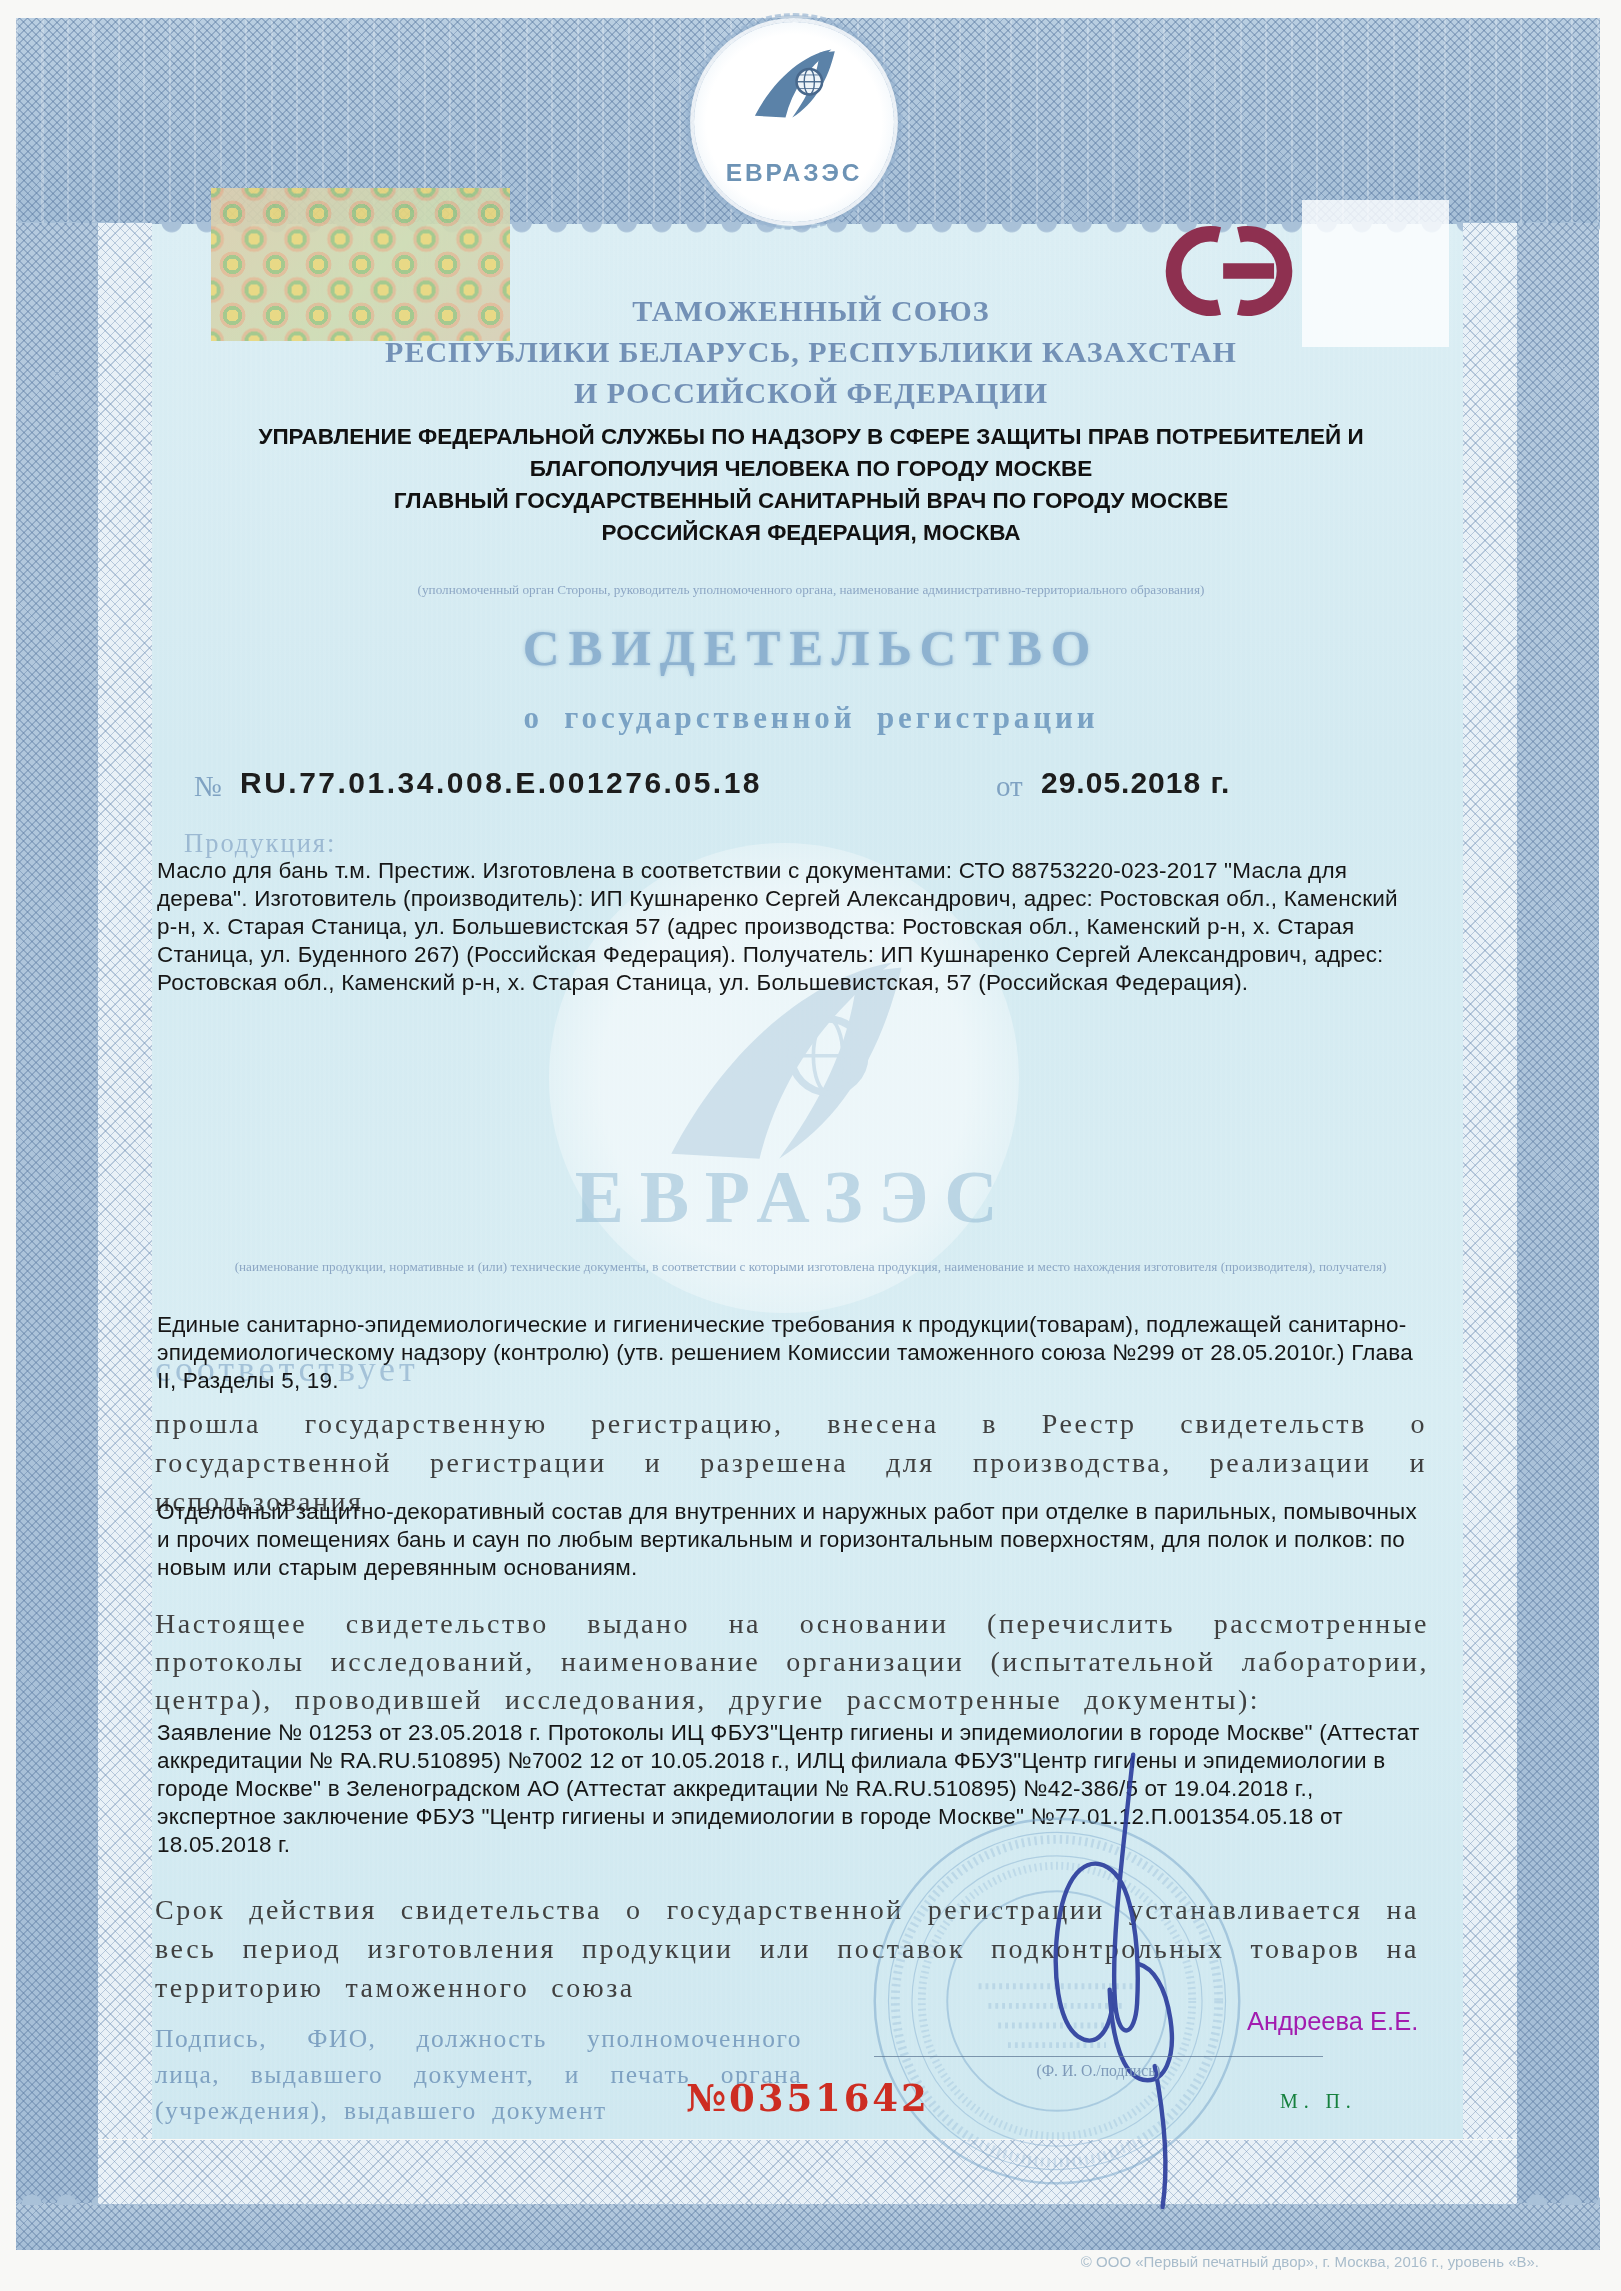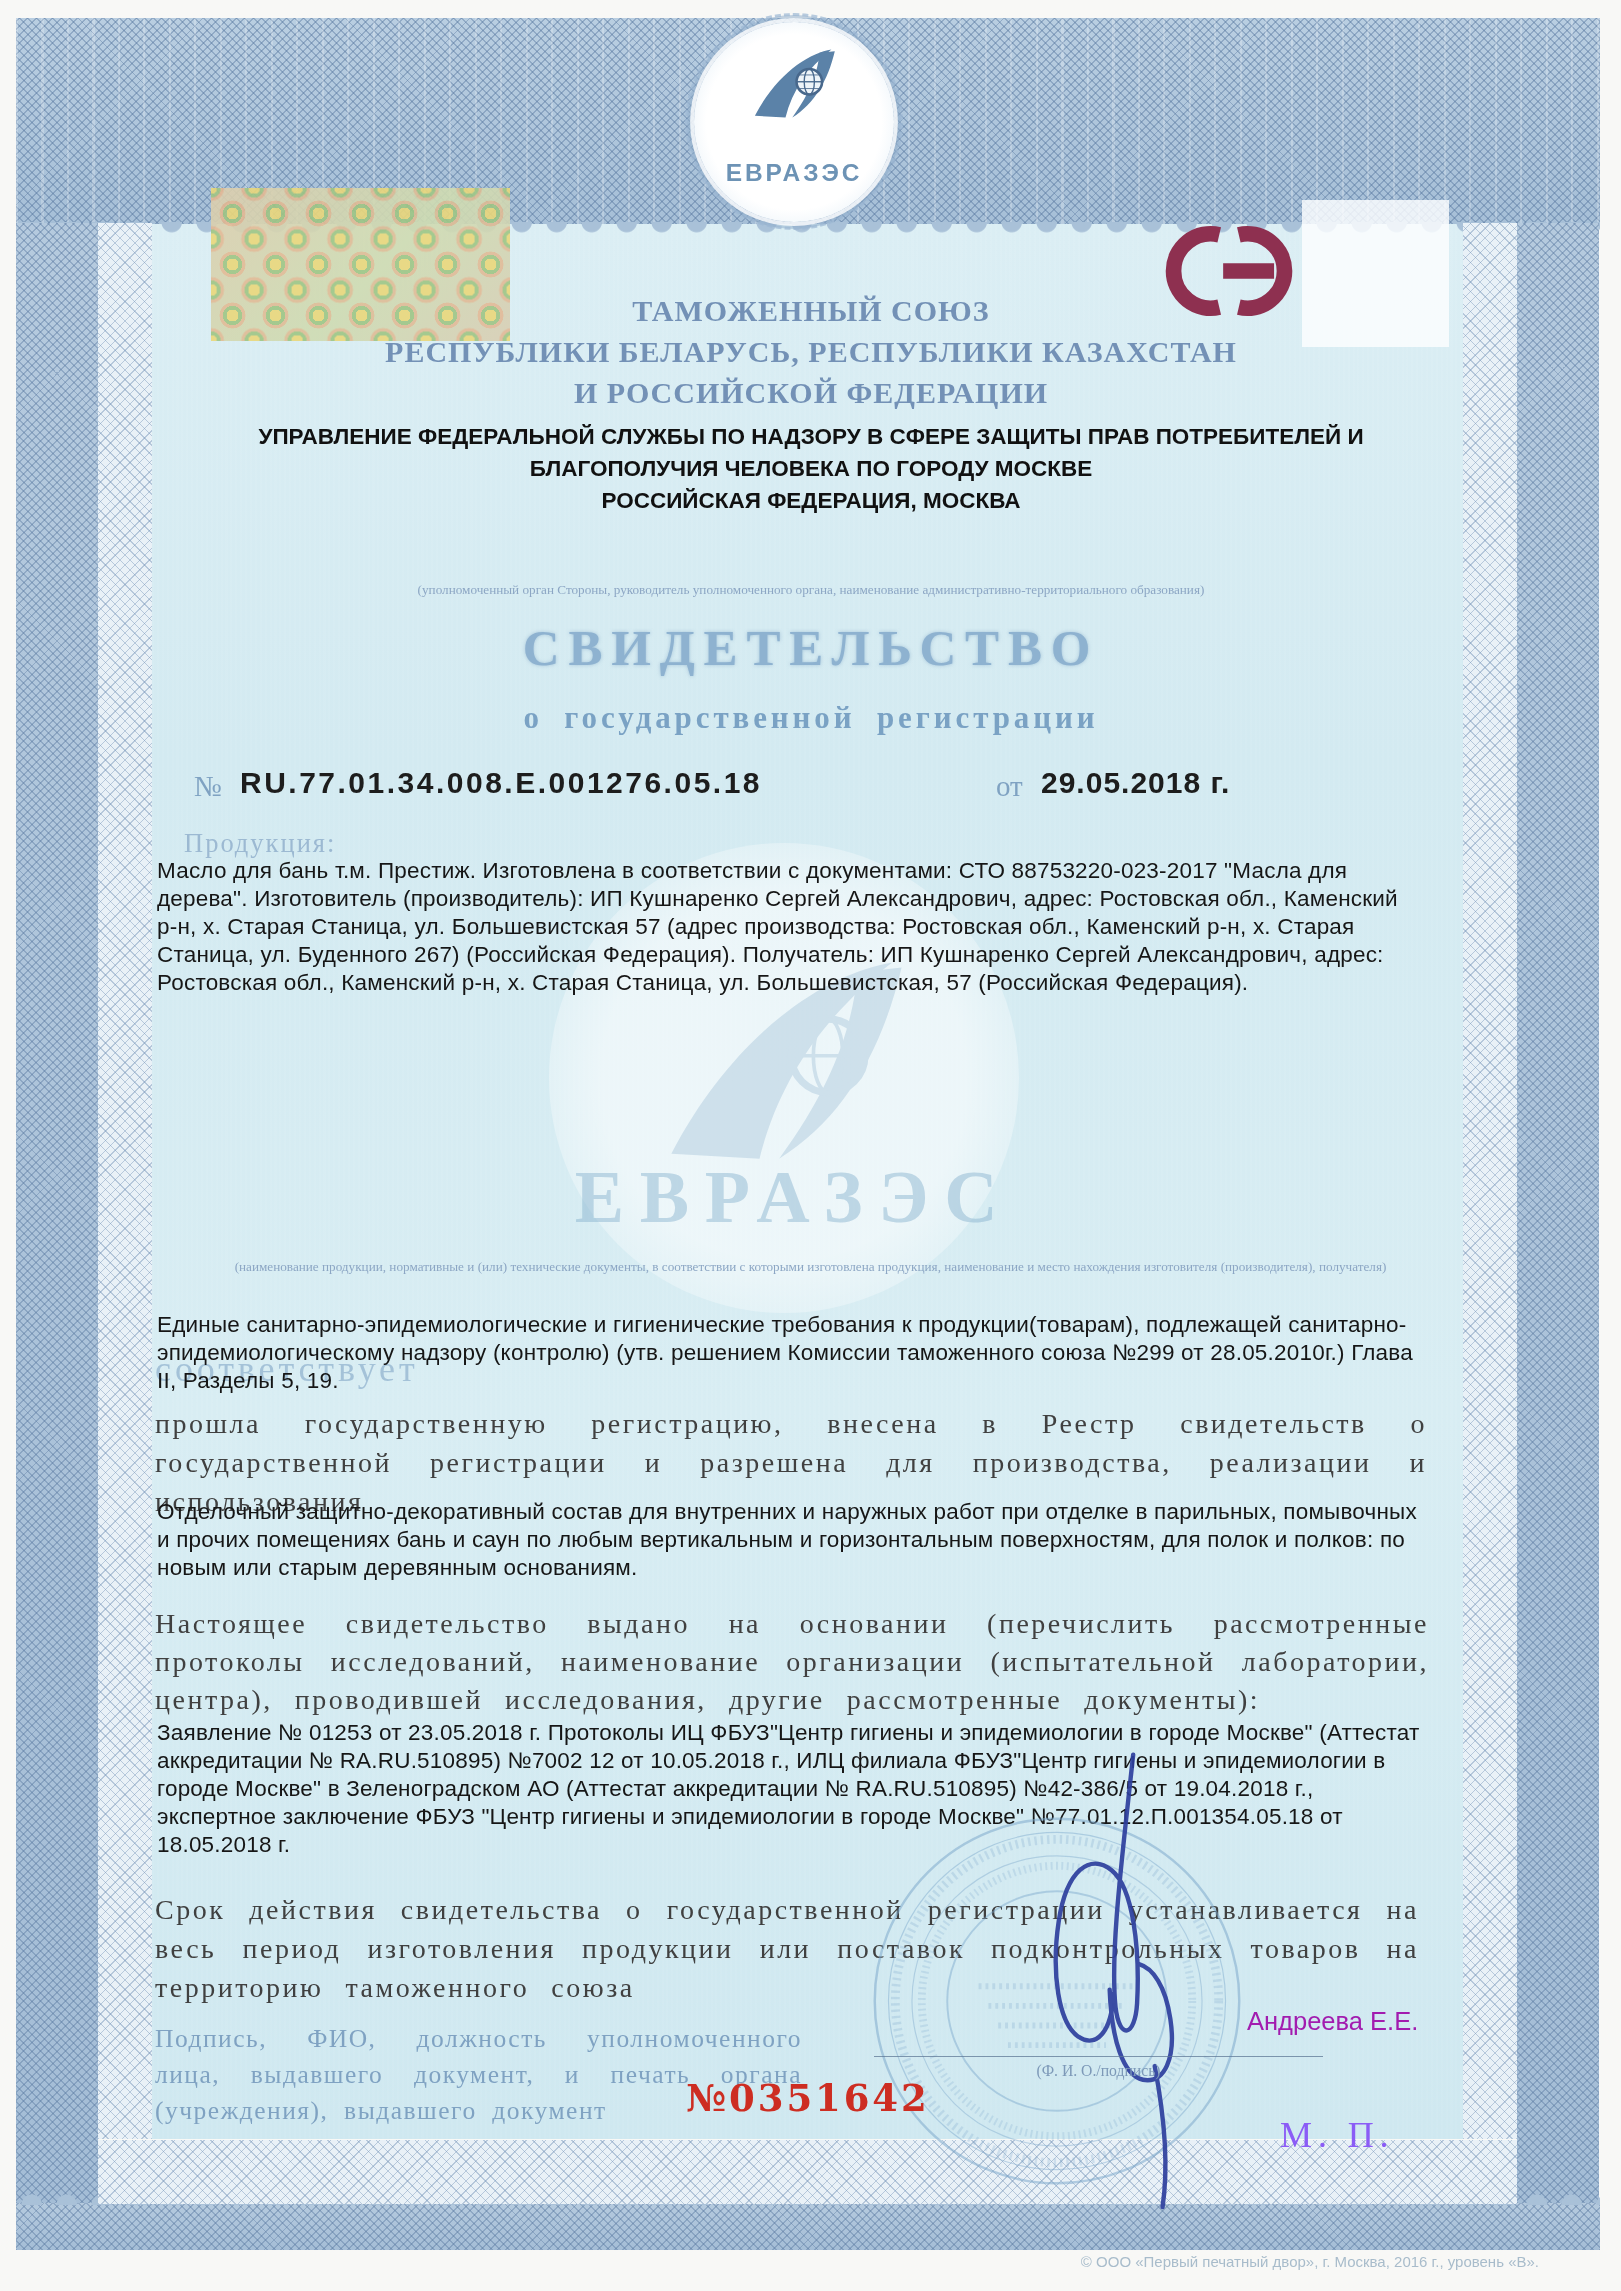--- a/index.html
+++ b/index.html
@@ -109,20 +109,21 @@
   </svg>
   <div class="white-patch"></div>
 
   <div class="blue-serif ctr" style="position:absolute;left:159px;top:294px;width:1304px;font-size:30px;font-weight:bold;letter-spacing:1px;color:#7391b6;">ТАМОЖЕННЫЙ СОЮЗ</div>
   <div class="blue-serif ctr" style="position:absolute;left:159px;top:376px;width:1304px;font-size:30px;font-weight:bold;letter-spacing:1px;color:#7391b6;">И РОССИЙСКОЙ ФЕДЕРАЦИИ</div>
   <div class="blue-serif ctr" style="position:absolute;left:159px;top:335px;width:1304px;font-size:30px;font-weight:bold;letter-spacing:1px;color:#7391b6;">РЕСПУБЛИКИ БЕЛАРУСЬ, РЕСПУБЛИКИ КАЗАХСТАН</div>
 
   <div class="ctr" style="position:absolute;left:159px;top:421px;width:1304px;font-size:22.5px;font-weight:bold;line-height:32px;color:#111;">
     <div>УПРАВЛЕНИЕ ФЕДЕРАЛЬНОЙ СЛУЖБЫ ПО НАДЗОРУ В СФЕРЕ ЗАЩИТЫ ПРАВ ПОТРЕБИТЕЛЕЙ И</div>
     <div>БЛАГОПОЛУЧИЯ ЧЕЛОВЕКА ПО ГОРОДУ МОСКВЕ</div>
+    <div>ГЛАВНЫЙ ГОСУДАРСТВЕННЫЙ САНИТАРНЫЙ ВРАЧ ПО ГОРОДУ МОСКВЕ</div>
     <div>РОССИЙСКАЯ ФЕДЕРАЦИЯ, МОСКВА</div>
   </div>
   <div class="cap" style="left:159px;top:582px;width:1304px;">(уполномоченный орган Стороны, руководитель уполномоченного органа, наименование административно-территориального образования)</div>
 
   <div class="blue-serif ctr" style="position:absolute;left:159px;top:619px;width:1304px;font-size:51px;font-weight:bold;
        letter-spacing:8.8px;color:#8eb2d0;text-shadow:0 0 3.9px rgba(120,160,195,.55);">СВИДЕТЕЛЬСТВО</div>
   <div class="blue-serif ctr" style="position:absolute;left:159px;top:700px;width:1304px;font-size:31px;font-weight:bold;
        letter-spacing:3.9px;word-spacing:9.8px;color:#7aa2c4;">о государственной регистрации</div>
 
   <div class="blue-serif" style="position:absolute;left:194px;top:770px;font-size:29px;">№</div>
@@ -164,17 +165,17 @@
     </g>
   </svg>
 
   <div class="blue-serif" style="position:absolute;left:155px;top:2021px;width:647px;font-size:25.5px;line-height:36px;
        letter-spacing:1.5px;word-spacing:7.8px;text-align:justify;">Подпись, ФИО, должность уполномоченного лица, выдавшего документ, и печать органа (учреждения), выдавшего документ</div>
   <div style="position:absolute;left:686px;top:2076px;font-family:'DejaVu Serif',serif;font-weight:bold;
        font-size:37px;letter-spacing:2.9px;color:#cd2d22;">№0351642</div>
   <div style="position:absolute;left:1247px;top:2007px;font-size:25.5px;color:#a21caf;">Андреева Е.Е.</div>
   <div class="sig-line"></div>
   <div class="blue-serif ctr" style="position:absolute;left:874px;top:2062px;width:449px;font-size:15.7px;color:#7d99b8;">(Ф. И. О./подпись)</div>
-  <div class="blue-serif" style="position:absolute;left:1280px;top:2090px;font-size:36px;letter-spacing:5.9px;color:#8b5cf6;margin-top:24px;">М. П.</div>
+  <div class="blue-serif" style="position:absolute;left:1280px;top:2090px;font-size:20px;letter-spacing:5.9px;color:#15803d;">М. П.</div>
 
   <div class="footer">© ООО «Первый печатный двор», г. Москва, 2016 г., уровень «В».</div>
 </div>
 
 
 </body></html>

